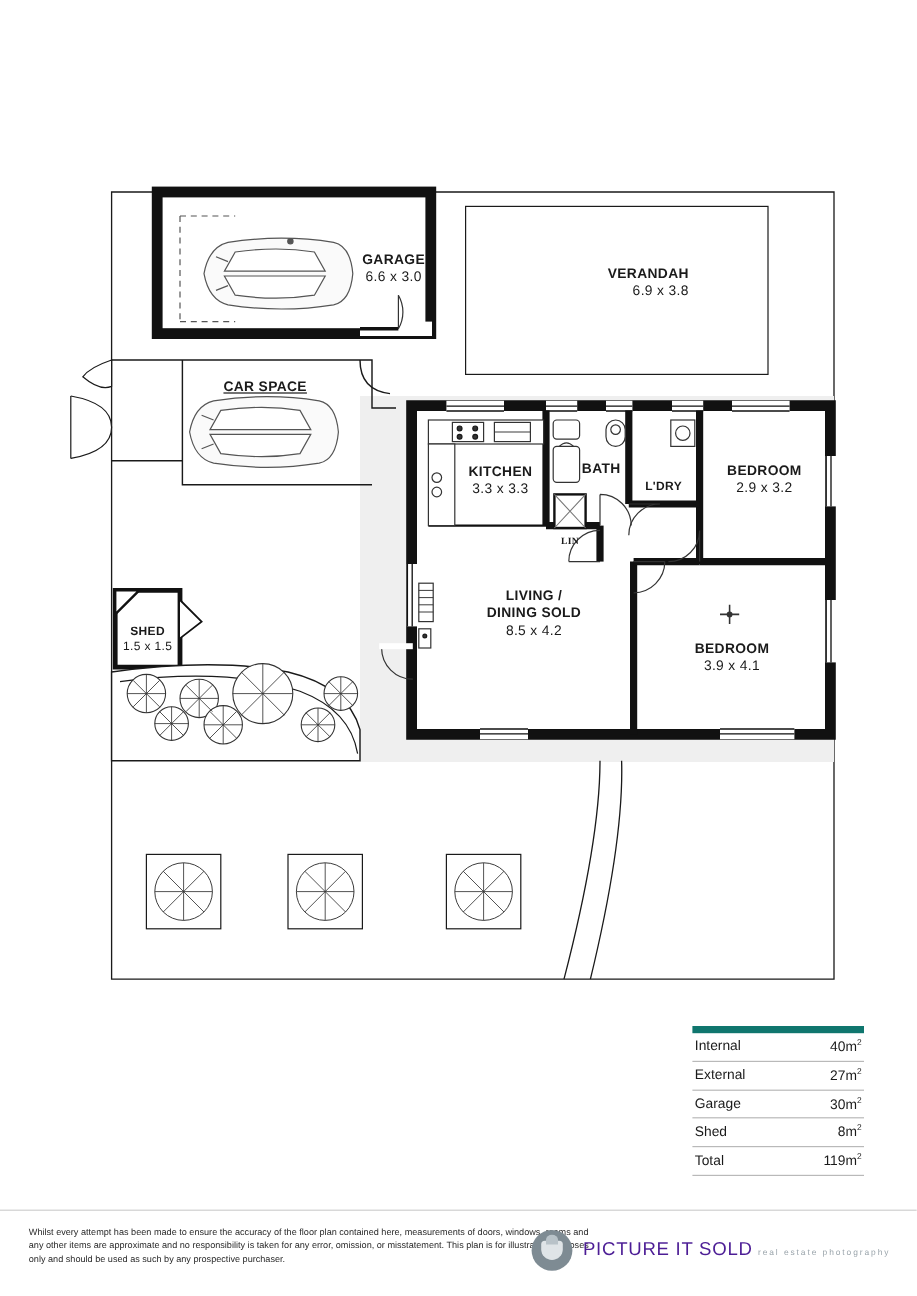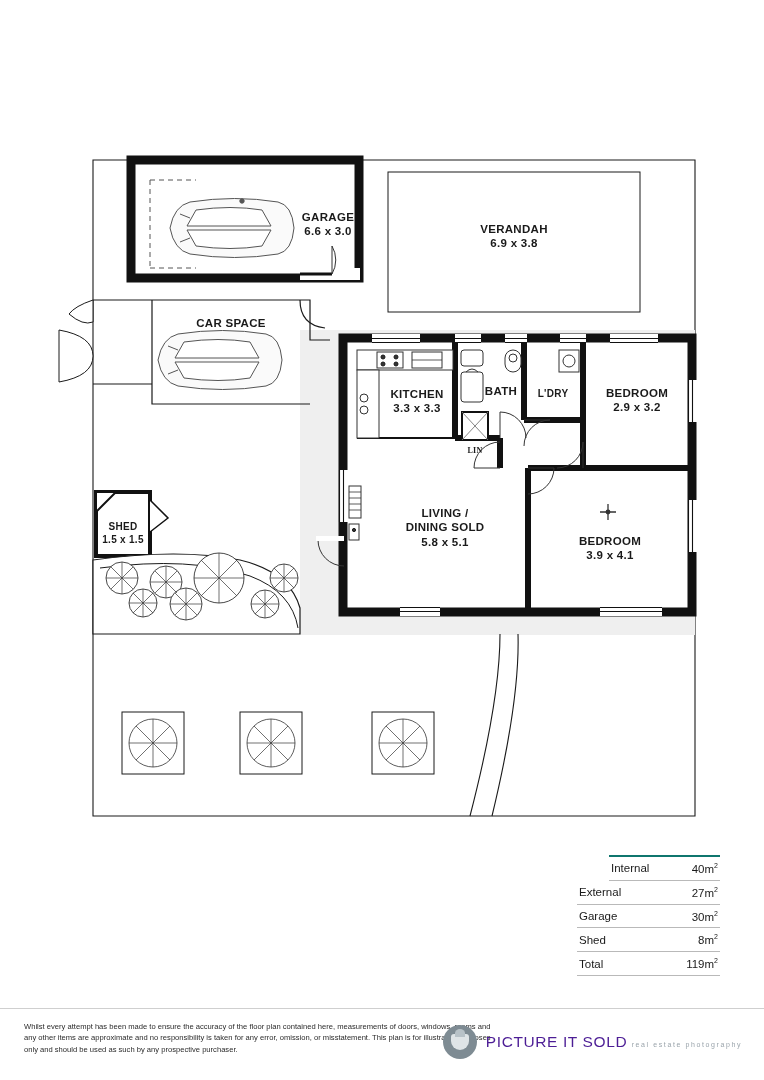--- a/index.html
+++ b/index.html
@@ -7,34 +7,34 @@
     width:764px;height:1080px;
     background:#ffffff;
     font-family:"Liberation Sans", sans-serif;
     color:#1a1a1a;
     position:relative;
     overflow:hidden;
   }
   .plan{position:absolute;left:0;top:0;width:764px;height:1080px;}
   .lbl{position:absolute;text-align:center;line-height:1.25;letter-spacing:.3px;}
   .lbl .t{display:block;font-weight:700;font-size:11.5px;}
-  .lbl .d{display:block;font-weight:700;font-size:11.5px;}
+  .lbl .d{display:block;font-weight:400;font-size:11.5px;}
   .lbl.small .t,.lbl.small .d{font-size:10px;}
   .lbl.tiny .t{font-size:8px;}
 
   
   .schedule{
     position:absolute;left:577px;top:855px;width:143px;
     font-size:11.5px;
   }
   .schedule .row{
     display:flex;justify-content:space-between;align-items:center;
     padding:5px 2px 5px 2px;border-bottom:1px solid #b9b9b9;
   }
-  .schedule .row:first-child{border-top:2px solid #0f766e;margin-left:32px;}
+  .schedule .row:first-child{border-top:6px solid #0f766e;}
   .schedule .val{font-variant-numeric:tabular-nums;}
   .schedule sup{font-size:7px;vertical-align:super;}
 
   
   .footer{
     position:absolute;left:0;top:1008px;width:764px;height:72px;
     border-top:1px solid #cfcfcf;
   }
   .disclaimer{
     position:absolute;left:24px;top:12px;width:470px;
@@ -254,60 +254,60 @@
     </g>
 
   </g>
 </svg>
 
 <div class="lbl" style="left:268px;top:210px;width:120px;">
   <span class="t">GARAGE</span>
   <span class="d">6.6 x 3.0</span>
 </div>
 
-<div class="lbl" style="left:454px;top:222px;width:120px;">
+<div class="lbl" style="left:454px;top:222px;width:120px;text-align:right;">
   <span class="t">VERANDAH</span>
   <span class="d">6.9 x 3.8</span>
 </div>
 
-<div class="lbl" style="left:166px;top:316px;width:130px;">
+<div class="lbl" style="left:156px;top:316px;width:130px;text-decoration:underline;">
   <span class="t">CAR SPACE</span>
 </div>
 
 <div class="lbl" style="left:367px;top:387px;width:100px;">
   <span class="t">KITCHEN</span>
   <span class="d">3.3 x 3.3</span>
 </div>
 
 <div class="lbl" style="left:452px;top:384px;width:76px;padding-left:11px;">
   <span class="t">BATH</span>
 </div>
 
-<div class="lbl small" style="left:520px;top:388px;width:66px;">
+<div class="lbl small" style="left:520px;top:400px;width:66px;">
   <span class="t">L'DRY</span>
 </div>
 
 <div class="lbl tiny" style="left:457px;top:446px;width:36px;font-family:Liberation Serif, serif;">
   <span class="t">LIN</span>
 </div>
 
 <div class="lbl" style="left:578px;top:386px;width:118px;">
   <span class="t">BEDROOM</span>
   <span class="d">2.9 x 3.2</span>
 </div>
 
 <div class="lbl" style="left:551px;top:534px;width:118px;">
   <span class="t">BEDROOM</span>
   <span class="d">3.9 x 4.1</span>
 </div>
 
-<div class="lbl" style="left:378px;top:506px;width:134px;">
+<div class="lbl" style="left:378px;top:490px;width:134px;">
   <span class="t">LIVING /</span>
   <span class="t">DINING SOLD</span>
-  <span class="d">5.8 x 5.1</span>
+  <span class="d">8.5 x 4.2</span>
 </div>
 
 <div class="lbl small" style="left:90px;top:521px;width:66px;">
   <span class="t">SHED</span>
   <span class="d">1.5 x 1.5</span>
 </div>
 
 <div class="schedule">
   <div class="row">
     <span>Internal</span>

